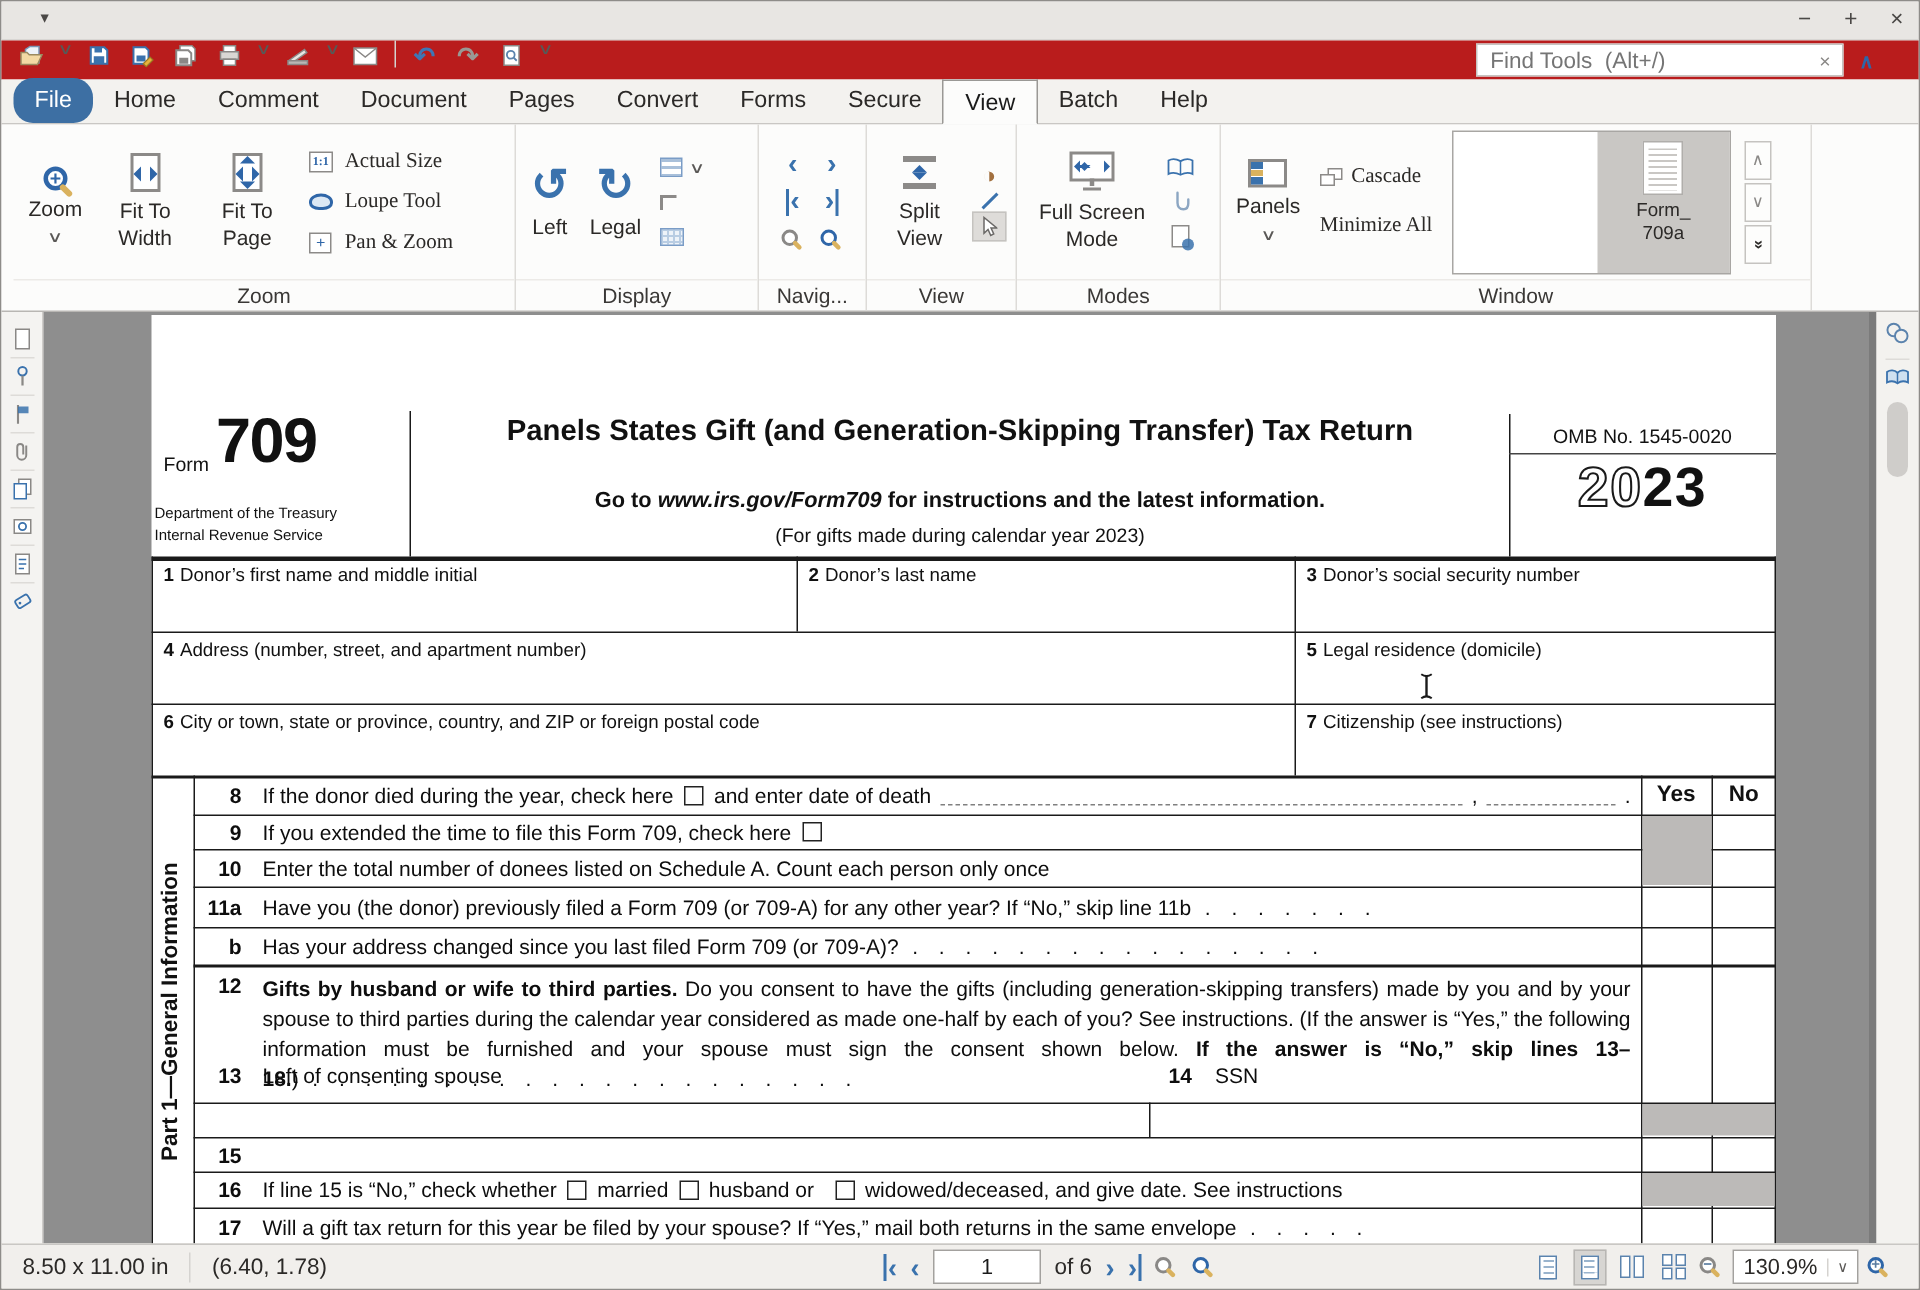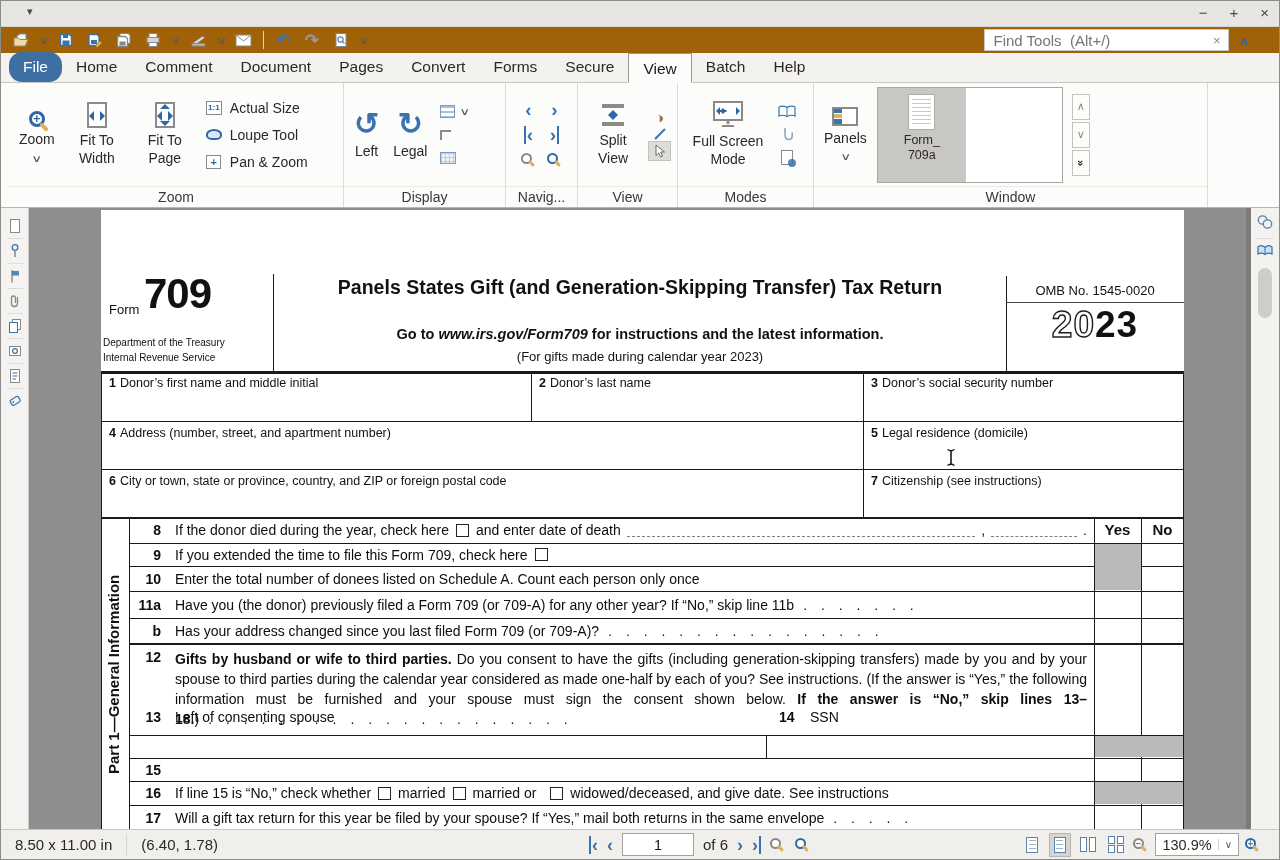--- a/index.html
+++ b/index.html
@@ -10,22 +10,22 @@
   
   .titlebar { position:absolute; left:0; top:0; right:0; height:26px; background:#e8e6e3;
               border-bottom:1px solid #d8d6d3; }
   .titlebar .menu-arrow { position:absolute; left:26px; top:4px; font-size:11px; color:#4a4846; }
   .titlebar .title { position:absolute; left:0; right:0; top:4px; text-align:center;
                      font-size:13.5px; font-weight:bold; color:#3b3936; }
   .winbtns { position:absolute; right:10px; top:3px; display:flex; gap:22px; font-size:15px; color:#4a4846; }
   .winbtns span { cursor:default; }
 
   
-  .qbar { position:absolute; left:0; top:26px; right:0; height:26px; background:#a16207; display:flex;
-          align-items:center; padding-left:10px; gap:9px; }
+  .qbar { position:absolute; left:0; top:26px; right:0; height:26px; background:#b91c1c; display:flex;
+          align-items:flex-start; padding-left:10px; gap:9px; }
   .qi { display:inline-flex; align-items:center; justify-content:center; width:20px; height:20px; }
   .chev { font-size:10px; color:#5a5856; transform:scaleX(1.5); display:inline-block; }
   .i-chevdown::before { content:"∨"; }
   .i-chevup::before  { content:"∧"; }
   .i-undo::before { content:"↶"; font-size:17px; color:#3f76b5; font-weight:bold; }
   .i-redo::before { content:"↷"; font-size:17px; color:#9a9894; font-weight:bold; }
   .vsep { width:1px; height:18px; background:#d5d3d0; }
   .findwrap { position:absolute; right:30px; top:2px; display:flex; align-items:center; }
   .findbox { width:245px; height:22px; background:#fff; border:1px solid #c6c4c1; display:flex; align-items:center; }
   .findbox input { flex:1; border:none; outline:none; font-size:15px; color:#8a8886; padding:0 8px;
@@ -43,21 +43,21 @@
 
   
   .ribbon { position:absolute; left:0; top:82px; right:0; height:125px; background:#fcfcfb;
             border-bottom:1px solid #b8b6b3; display:flex; padding-left:8px; }
   .grp { display:flex; flex-direction:column; border-right:1px solid #dddbd8; height:100%; }
   .grp-body { flex:1; display:flex; align-items:center; padding:2px 6px; gap:6px; }
   .grp-lbl { height:21px; line-height:20px; text-align:center; font-size:14px; color:#3a3836;
              border-top:1px solid #eceae7; }
   .bigbtn { display:flex; flex-direction:column; align-items:center; gap:4px; padding:2px 4px; }
   .cap { font-size:14px; text-align:center; line-height:1.25; color:#2b2927; white-space:pre-line; }
-  .smallcol { display:flex; flex-direction:column; gap:2px; }
+  .smallcol { display:flex; flex-direction:column; gap:2px;font-family:Liberation Serif, serif; }
   .smallbtn { display:flex; align-items:center; gap:6px; font-size:14px; color:#2b2927; height:25px; padding:0 3px; }
   .iconslot { width:20px; display:inline-flex; justify-content:center; }
 
   
   .mag { position:relative; display:inline-block; width:16px; height:16px; border:3px solid #2f66a8;
          border-radius:50%; background:#fff; }
   .mag::after { content:""; position:absolute; right:-7px; bottom:-5px; width:10px; height:4px;
                 background:#dab25e; border-radius:2px; transform:rotate(45deg); }
   .mag .plus { position:absolute; left:0; right:0; top:-2px; text-align:center; font-weight:bold;
                color:#2f66a8; font-size:13px; line-height:14px; }
@@ -115,21 +115,21 @@
   .rpic { position:relative; width:12px; height:15px; border:1.5px solid #8c8a88; background:#fff; display:inline-block; }
   .rpic::after { content:""; position:absolute; right:-4px; bottom:-3px; width:8px; height:8px;
                  border-radius:50%; background:#3a72ad; opacity:.85; }
   .pnlic { position:relative; width:26px; height:19px; border:2px solid #8c8a88; background:#fff; display:inline-block; }
   .pnlic::before { content:""; position:absolute; left:0; top:0; bottom:0; width:8px;
                    background:linear-gradient(to bottom,#3a72ad 0 30%,#fff 30% 36%,#d9b25e 36% 62%,#fff 62% 68%,#3a72ad 68%); }
   .cascic { position:relative; width:15px; height:12px; display:inline-block; }
   .cascic i { position:absolute; width:10px; height:8px; border:1.5px solid #8c8a88; background:#fff; }
   .cascic i:first-child { right:0; top:0; }
   .cascic i:last-child  { left:0; bottom:0; }
-  .thumbbox { width:186px; height:96px; border:1px solid #a8a6a3; background:#fff; display:flex; }
+  .thumbbox { width:186px; height:96px; border:1px solid #a8a6a3; background:#fff; display:flex;justify-content:flex-end; }
   .thumbitem { width:88px; height:100%; background:#c9c7c4; display:flex; flex-direction:column;
                align-items:center; padding-top:6px; }
   .minipg { width:27px; height:36px; background:#fff; border:1px solid #b0aeab;
             background-image:repeating-linear-gradient(to bottom,#c9c7c4 0 1px,transparent 1px 4px);
             background-size:19px 28px; background-position:3px 4px; background-repeat:no-repeat; }
   .thumbcap { font-size:12.5px; color:#2b2927; line-height:15px; text-align:center; margin-top:3px; }
   .scrollcol { display:flex; flex-direction:column; gap:2px; margin-left:3px; }
   .scrollcol .sb { width:18px; height:26px; border:1px solid #c5c3c0; background:#fdfdfc; color:#8a8886;
                    display:flex; align-items:center; justify-content:center; font-size:11px; }
   .i-dbl { display:inline-block; transform:rotate(90deg); font-weight:bold; color:#2b2927; }
@@ -452,20 +452,32 @@
       <div class="grp-lbl">Modes</div>
     </div>
 
     <div class="grp" style="width:394px">
       <div class="grp-body">
         <div class="bigbtn">
           <span class="pnlic"></span>
           <span class="cap">Panels</span>
           <span class="chev i-chevdown"></span>
         </div>
+        <div class="smallcol" style="gap:8px;margin-right:4px">
+          <div class="smallbtn">
+            <span class="cascic">
+                <i></i>
+                <i></i>
+              </span>
+            <span>Cascade</span>
+          </div>
+          <div class="smallbtn">
+            <span>Minimize All</span>
+          </div>
+        </div>
         <div class="thumbbox">
           <div class="thumbitem">
             <span class="minipg"></span>
             <span class="thumbcap">Form_</span>
             <span class="thumbcap" style="margin-top:0">709a</span>
           </div>
         </div>
         <div class="scrollcol">
           <span class="sb i-chevup"></span>
           <span class="sb i-chevdown"></span>
@@ -665,21 +677,21 @@
           <b class="lnum">15</b>
         </div>
 
         <div class="frow" style="top:571px;height:24px">
           <b class="lnum">16</b>
           <span class="ltxt">
             <span>If line 15 is “No,” check whether</span>
             <span class="cbx"></span>
             <span>married</span>
             <span class="cbx"></span>
-            <span>married or</span>
+            <span>husband or</span>
             <span class="cbx" style="margin-left:14px"></span>
             <span>widowed/deceased, and give date. See instructions</span>
           </span>
         </div>
 
         <div class="frow" style="top:595px;height:26px">
           <b class="lnum">17</b>
           <span class="ltxt">
             <span>Will a gift tax return for this year be filed by your spouse? If “Yes,” mail both returns in the same envelope</span>
             <span class="dots">. . . . .</span>

